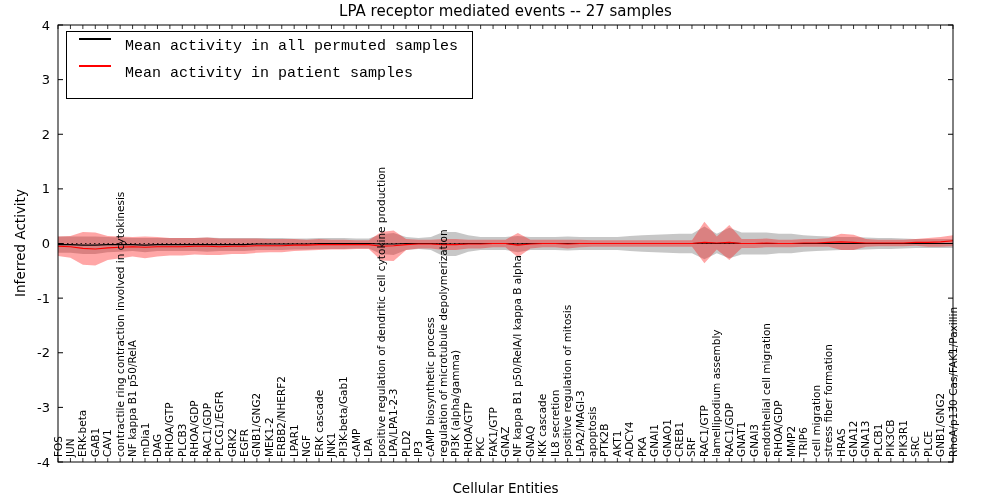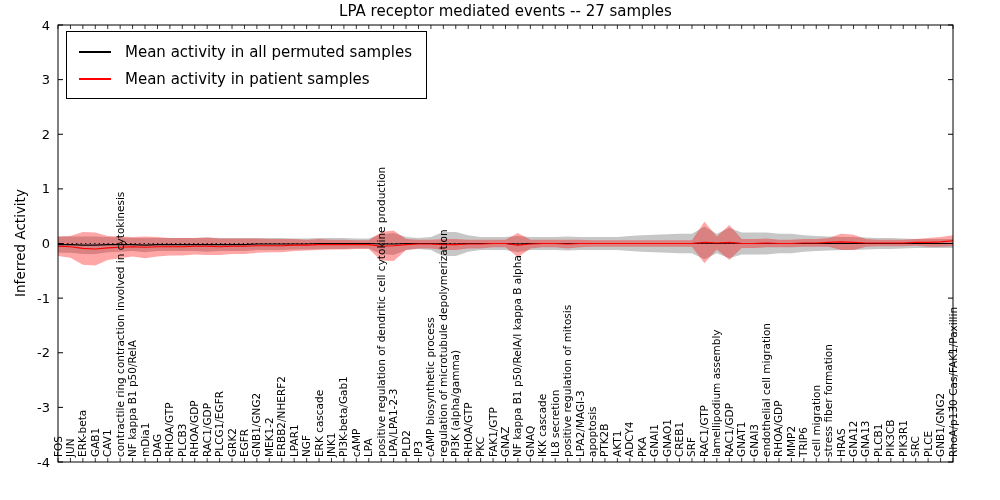--- a/index.html
+++ b/index.html
@@ -15,33 +15,34 @@
     position:absolute;top:243px;left:12px;transform:translate(-50%,-50%) rotate(-90deg);
     white-space:nowrap;font-size:13.5px;
   }
   .xlabel{
     position:absolute;top:480px;left:50px;width:895px;text-align:center;font-size:13.5px;
   }
   .legend{
     position:absolute;left:58px;top:31px;background:#fff;border:1px solid #000;
     padding:6px 14px 6px 12px;z-index:5;
   }
-  .legend-item{display:flex;align-items:center;height:27px;}
+  .legend-item{display:flex;height:27px;font-family:Liberation Mono, monospace;}
   .legend-swatch{display:inline-block;width:32px;height:2px;margin-right:14px;}
   svg{position:absolute;left:0;top:0;}
 </style>
 </head>
 <body>
 
 <div class="frame">
 
   <div class="chart-title">LPA receptor mediated events -- 27 samples</div>
 
   <div class="ylabel">Inferred Activity</div>
 
+  <div class="xlabel">Cellular Entities</div>
 
   <svg width="1000" height="500" viewBox="0 0 1000 500">
       <path d="M50.0,236.4L62.4,236.4L74.9,236.4L87.3,236.4L99.7,236.9L112.2,237.5L124.6,238.0L137.0,238.0L149.4,238.0L161.9,238.0L174.3,238.0L186.7,238.0L199.2,237.5L211.6,238.0L224.0,238.0L236.5,238.0L248.9,238.0L261.3,238.0L273.8,238.0L286.2,238.6L298.6,238.6L311.0,238.0L323.5,238.0L335.9,238.0L348.3,238.6L360.8,238.6L373.2,234.2L385.6,233.1L398.1,236.9L410.5,238.0L422.9,236.9L435.3,232.0L447.8,232.0L460.2,235.3L472.6,236.9L485.1,236.9L497.5,236.9L509.9,235.9L522.4,236.9L534.8,236.9L547.2,236.9L559.7,236.4L572.1,236.9L584.5,236.9L596.9,236.9L609.4,236.9L621.8,235.9L634.2,235.3L646.7,234.8L659.1,234.2L671.5,233.7L684.0,233.7L696.4,226.6L708.8,233.7L721.3,227.7L733.7,232.6L746.1,232.6L758.5,232.6L771.0,233.7L783.4,233.7L795.8,235.3L808.3,235.9L820.7,236.4L833.1,236.9L845.6,236.9L858.0,237.5L870.4,238.0L882.8,238.0L895.3,238.6L907.7,239.1L920.1,239.1L932.6,239.1L945.0,239.1L945.0,247.9L932.6,247.9L920.1,247.9L907.7,247.9L895.3,248.4L882.8,249.0L870.4,249.0L858.0,249.5L845.6,250.1L833.1,250.1L820.7,250.6L808.3,251.1L795.8,251.7L783.4,253.3L771.0,253.3L758.5,254.4L746.1,254.4L733.7,254.4L721.3,258.2L708.8,253.3L696.4,259.3L684.0,253.3L671.5,253.3L659.1,252.8L646.7,252.2L634.2,251.7L621.8,251.1L609.4,250.1L596.9,250.1L584.5,250.1L572.1,250.1L559.7,250.6L547.2,250.1L534.8,250.1L522.4,250.1L509.9,252.2L497.5,250.1L485.1,250.1L472.6,250.1L460.2,251.7L447.8,256.1L435.3,256.1L422.9,250.1L410.5,249.0L398.1,250.1L385.6,255.0L373.2,253.9L360.8,248.4L348.3,248.4L335.9,249.0L323.5,249.0L311.0,249.0L298.6,249.5L286.2,249.5L273.8,250.1L261.3,250.1L248.9,250.1L236.5,251.1L224.0,251.1L211.6,251.1L199.2,251.7L186.7,251.1L174.3,251.1L161.9,251.1L149.4,251.1L137.0,252.2L124.6,251.1L112.2,251.7L99.7,252.2L87.3,253.9L74.9,253.9L62.4,252.8L50.0,252.8Z" fill="rgba(0,0,0,0.22)" stroke="none"></path>
       <path d="M50.0,236.4L62.4,235.9L74.9,232.0L87.3,232.6L99.7,235.9L112.2,236.4L124.6,236.9L137.0,236.4L149.4,236.9L161.9,238.0L174.3,238.0L186.7,238.0L199.2,237.5L211.6,238.6L224.0,238.6L236.5,238.6L248.9,238.6L261.3,239.1L273.8,239.1L286.2,239.1L298.6,239.7L311.0,239.1L323.5,239.7L335.9,239.7L348.3,240.2L360.8,240.2L373.2,232.0L385.6,230.4L398.1,239.1L410.5,239.7L422.9,239.7L435.3,239.1L447.8,239.1L460.2,239.7L472.6,239.7L485.1,239.7L497.5,239.7L509.9,233.1L522.4,239.7L534.8,239.7L547.2,239.7L559.7,239.7L572.1,239.7L584.5,240.2L596.9,240.2L609.4,240.2L621.8,240.2L634.2,240.2L646.7,240.2L659.1,240.2L671.5,240.2L684.0,240.2L696.4,221.7L708.8,236.4L721.3,224.9L733.7,239.1L746.1,239.1L758.5,238.6L771.0,239.7L783.4,239.7L795.8,239.1L808.3,239.1L820.7,238.0L833.1,233.7L845.6,234.8L858.0,239.1L870.4,239.7L882.8,239.7L895.3,239.7L907.7,239.1L920.1,238.0L932.6,236.9L945.0,235.3L945.0,246.2L932.6,246.8L920.1,246.8L907.7,245.7L895.3,246.2L882.8,246.2L870.4,246.2L858.0,246.8L845.6,250.1L833.1,250.1L820.7,246.8L808.3,246.8L795.8,246.8L783.4,247.3L771.0,247.3L758.5,247.3L746.1,247.9L733.7,247.9L721.3,259.9L708.8,249.5L696.4,263.2L684.0,246.8L671.5,246.8L659.1,246.8L646.7,246.8L634.2,246.8L621.8,246.8L609.4,246.8L596.9,246.8L584.5,246.8L572.1,247.3L559.7,248.4L547.2,247.3L534.8,247.3L522.4,248.4L509.9,257.2L497.5,247.3L485.1,247.3L472.6,248.4L460.2,248.4L447.8,250.1L435.3,250.1L422.9,248.4L410.5,248.4L398.1,250.1L385.6,261.0L373.2,260.4L360.8,249.0L348.3,249.0L335.9,249.5L323.5,249.5L311.0,250.1L298.6,250.6L286.2,251.1L273.8,252.2L261.3,252.2L248.9,252.8L236.5,253.9L224.0,253.9L211.6,255.0L199.2,255.0L186.7,254.4L174.3,255.5L161.9,255.5L149.4,256.6L137.0,258.2L124.6,256.6L112.2,258.2L99.7,259.9L87.3,265.4L74.9,264.8L62.4,257.7L50.0,256.1Z" fill="rgba(255,0,0,0.35)" stroke="none"></path>
       <line x1="50" y1="243.5" x2="945" y2="243.5" stroke="#000" stroke-width="0.8" stroke-dasharray="1.5,3"></line>
       <path d="M50.0,244.6L62.4,244.6L74.9,245.1L87.3,245.1L99.7,244.6L112.2,244.6L124.6,244.6L137.0,245.1L149.4,244.6L161.9,244.6L174.3,244.6L186.7,244.6L199.2,244.6L211.6,244.6L224.0,244.6L236.5,244.6L248.9,244.0L261.3,244.0L273.8,244.0L286.2,244.0L298.6,244.0L311.0,243.5L323.5,243.5L335.9,243.5L348.3,243.5L360.8,243.5L373.2,244.0L385.6,244.0L398.1,243.5L410.5,243.5L422.9,243.5L435.3,244.0L447.8,244.0L460.2,243.5L472.6,243.5L485.1,243.5L497.5,243.5L509.9,244.0L522.4,243.5L534.8,243.5L547.2,243.5L559.7,243.5L572.1,243.5L584.5,243.5L596.9,243.5L609.4,243.5L621.8,243.5L634.2,243.5L646.7,243.5L659.1,243.5L671.5,243.5L684.0,243.5L696.4,243.0L708.8,243.5L721.3,243.0L733.7,243.5L746.1,243.5L758.5,243.5L771.0,243.5L783.4,243.5L795.8,243.5L808.3,243.5L820.7,243.5L833.1,243.5L845.6,243.5L858.0,243.5L870.4,243.5L882.8,243.5L895.3,243.5L907.7,243.5L920.1,243.5L932.6,243.5L945.0,243.5" fill="none" stroke="#000000" stroke-width="1.1"></path>
       <path d="M50.0,246.2L62.4,246.8L74.9,248.4L87.3,249.0L99.7,247.9L112.2,247.3L124.6,246.8L137.0,247.3L149.4,246.8L161.9,246.8L174.3,246.8L186.7,246.2L199.2,246.2L211.6,246.8L224.0,246.2L236.5,246.2L248.9,245.7L261.3,245.7L273.8,245.7L286.2,245.1L298.6,245.1L311.0,244.6L323.5,244.6L335.9,244.6L348.3,244.6L360.8,244.6L373.2,246.2L385.6,245.7L398.1,244.6L410.5,244.0L422.9,244.0L435.3,244.6L447.8,244.6L460.2,244.0L472.6,244.0L485.1,243.5L497.5,243.5L509.9,245.1L522.4,244.0L534.8,243.5L547.2,243.5L559.7,244.0L572.1,243.5L584.5,243.5L596.9,243.5L609.4,243.5L621.8,243.5L634.2,243.5L646.7,243.5L659.1,243.5L671.5,243.5L684.0,243.5L696.4,242.4L708.8,243.0L721.3,242.4L733.7,243.5L746.1,243.5L758.5,243.0L771.0,243.5L783.4,243.5L795.8,243.0L808.3,243.0L820.7,242.4L833.1,241.9L845.6,242.4L858.0,243.0L870.4,243.0L882.8,243.0L895.3,243.0L907.7,242.4L920.1,242.4L932.6,241.9L945.0,240.8" fill="none" stroke="#ff0000" stroke-width="1.1"></path>
       <text x="53.5" y="457" font-size="10.5" fill="#000" text-anchor="start" transform="rotate(-90 53.5 457)" font-family="&quot;DejaVu Sans&quot;,&quot;Liberation Sans&quot;,sans-serif">FOS</text>
       <text x="65.93055555555556" y="457" font-size="10.5" fill="#000" text-anchor="start" transform="rotate(-90 65.93055555555556 457)" font-family="&quot;DejaVu Sans&quot;,&quot;Liberation Sans&quot;,sans-serif">JUN</text>
       <text x="78.36111111111111" y="457" font-size="10.5" fill="#000" text-anchor="start" transform="rotate(-90 78.36111111111111 457)" font-family="&quot;DejaVu Sans&quot;,&quot;Liberation Sans&quot;,sans-serif">ERK-beta</text>

